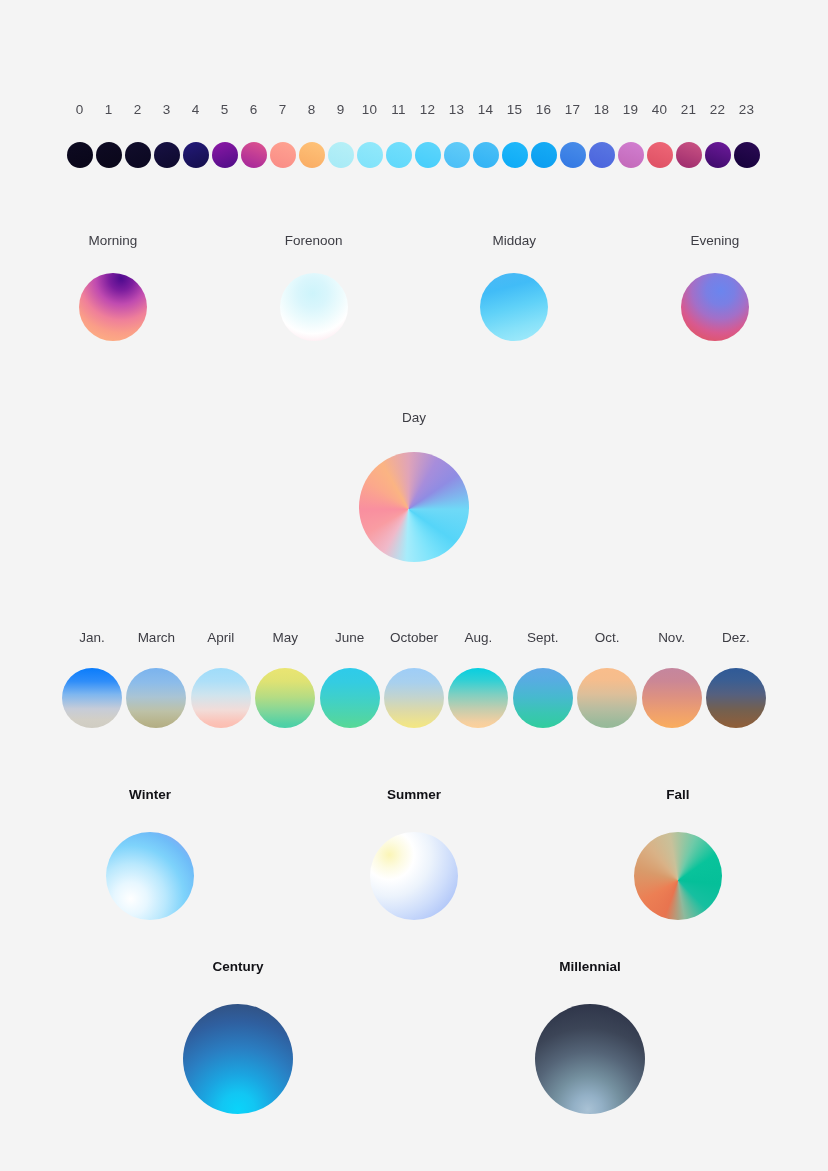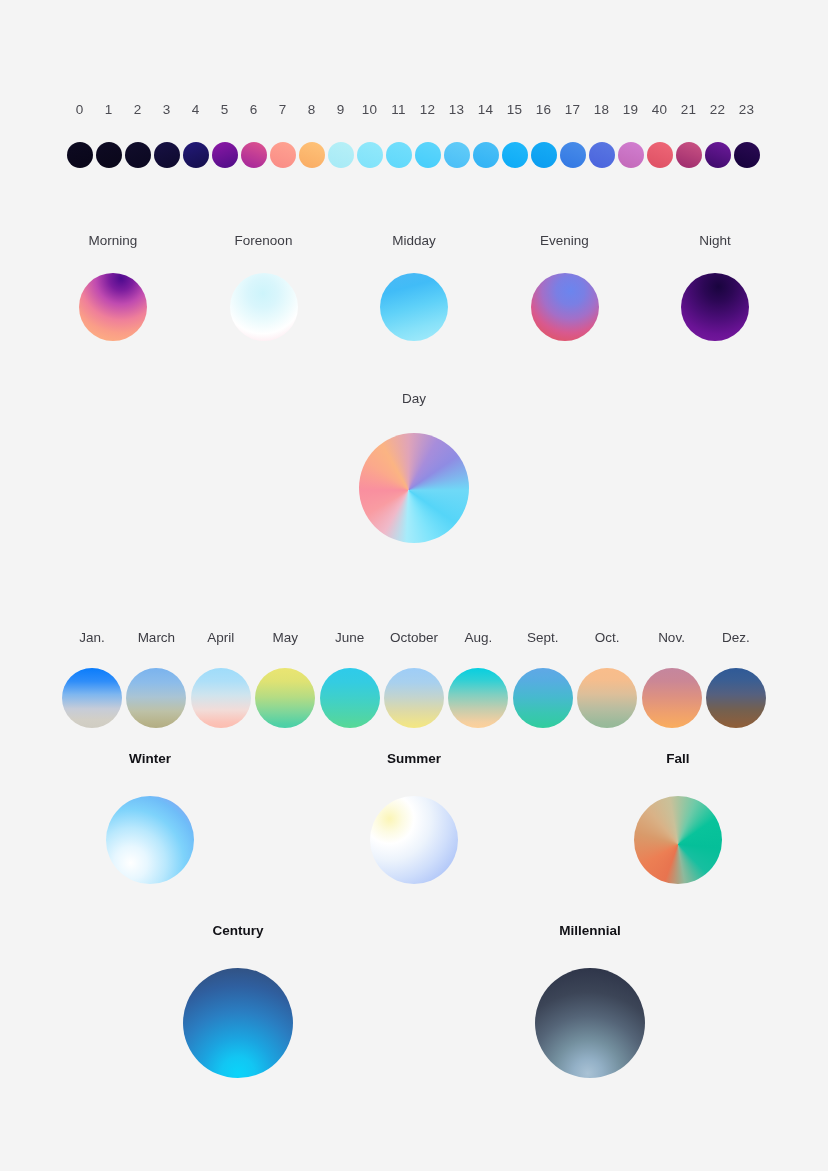--- a/index.html
+++ b/index.html
@@ -52,31 +52,31 @@
   .row { position: absolute; left: 0; width: 828px; }
   .row-inner { display: flex; width: 828px; box-sizing: border-box; }
   .cell { display: flex; flex-direction: column; align-items: center; }
   .cell-label {
     font-size: 13.5px;
     color: #3d3d44;
     line-height: 18px;
     white-space: nowrap;
     font-weight: 400;
   }
-  .cell-label.bold { font-weight: 700; color: #111116; font-size: 13.5px; }
+  .cell-label.bold { font-weight: 700; color: #111116; font-size: 13.5px; margin-top: 36px; }
   .orb { border-radius: 50%; }
 
   
   .daytimes { top: 232px; }
   .daytimes .row-inner { padding: 0 58px; justify-content: space-between; }
   .daytimes .cell { width: 110px; }
   .daytimes .orb { width: 68px; height: 68px; margin-top: 23px; }
 
   
-  .day-row { top: 390px; }
+  .day-row { top: 409px; }
   .day-row .row-inner { justify-content: center; }
   .day-row .orb { width: 110px; height: 110px; margin-top: 25px; }
 
   
   .months { top: 629px; }
   .months .row-inner { padding: 0 62px; justify-content: space-between; }
   .months .cell { width: 60px; }
   .months .orb { width: 60px; height: 60px; margin-top: 21px; }
 
   
@@ -210,24 +210,20 @@
           <div class="orb" style="background: radial-gradient(circle at 48% 30%, rgb(205, 244, 251) 0%, rgb(217, 246, 252) 25%, rgb(236, 251, 253) 48%, rgb(255, 255, 255) 68%, rgb(253, 233, 239) 86%, rgb(251, 216, 226) 100%);"></div>
         </div>
         <div class="cell">
           <span class="cell-label">Midday</span>
           <div class="orb" style="background: linear-gradient(165deg, rgb(76, 184, 245) 0%, rgb(65, 188, 247) 25%, rgb(95, 209, 248) 50%, rgb(134, 225, 249) 75%, rgb(167, 236, 251) 100%);"></div>
         </div>
         <div class="cell">
           <span class="cell-label">Evening</span>
           <div class="orb" style="background: radial-gradient(circle at 58% 26%, rgb(107, 133, 238) 0%, rgb(122, 127, 228) 22%, rgb(163, 111, 200) 44%, rgb(216, 89, 143) 66%, rgb(224, 85, 101) 85%, rgb(224, 89, 95) 100%);"></div>
         </div>
-        <div class="cell">
-          <span class="cell-label">Night</span>
-          <div class="orb" style="background: radial-gradient(circle at 55% 20%, rgb(25, 4, 62) 0%, rgb(44, 7, 85) 22%, rgb(74, 13, 119) 48%, rgb(106, 19, 149) 72%, rgb(125, 28, 163) 100%);"></div>
-        </div>
       </div>
   </section>
 
   <section class="row day-row">
     <div class="row-inner">
       <div class="cell">
         <span class="cell-label">Day</span>
         <div class="orb" style="background: conic-gradient(from 90deg at 45% 52%, rgb(111, 217, 247) 0deg, rgb(85, 213, 248) 35deg, rgb(127, 228, 251) 65deg, rgb(166, 236, 251) 92deg, rgb(240, 185, 201) 120deg, rgb(249, 156, 162) 150deg, rgb(249, 143, 159) 180deg, rgb(251, 169, 139) 215deg, rgb(251, 180, 131) 240deg, rgb(224, 164, 184) 270deg, rgb(167, 141, 219) 300deg, rgb(143, 140, 227) 325deg, rgb(127, 182, 238) 345deg, rgb(111, 217, 247) 360deg);"></div>
       </div>
     </div>

